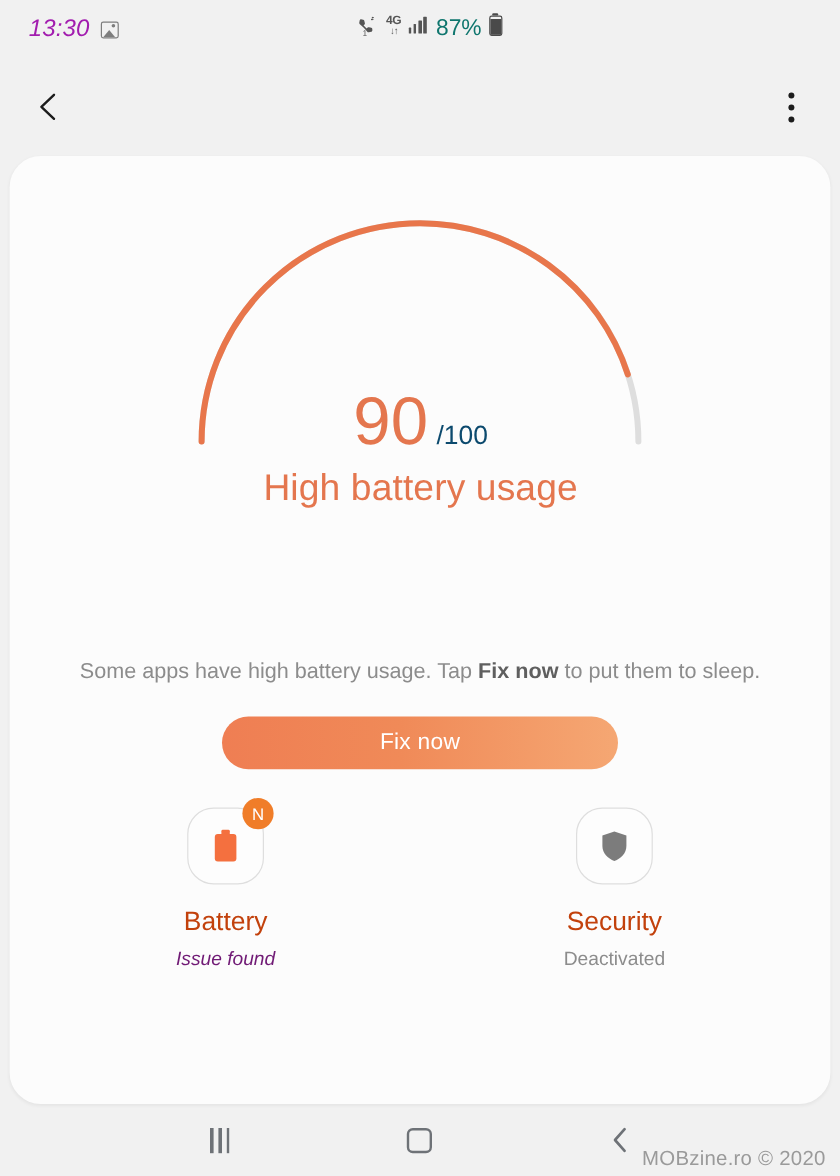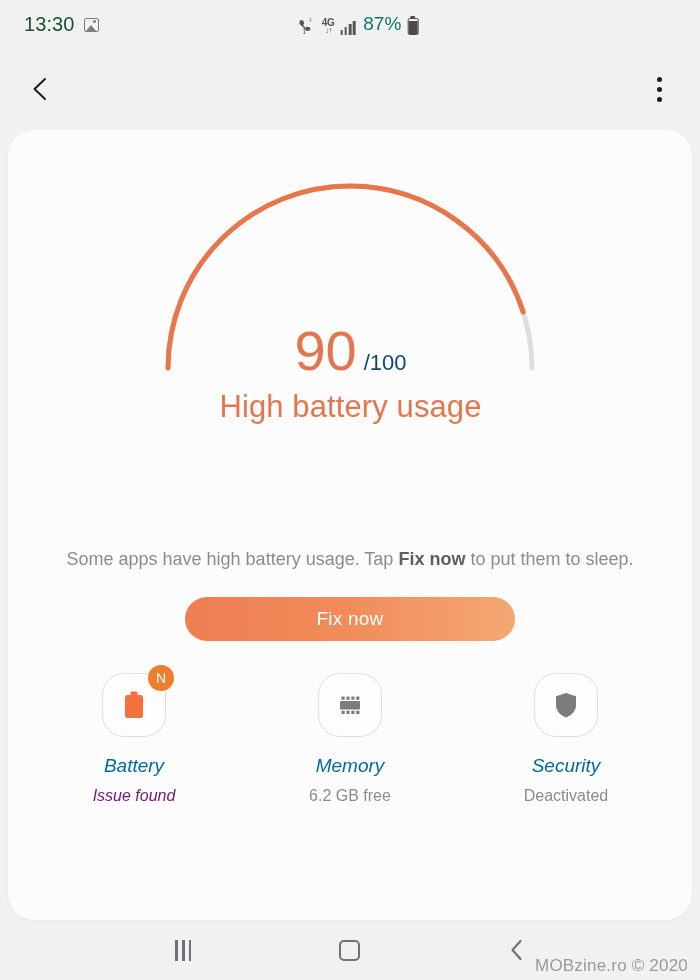--- a/index.html
+++ b/index.html
@@ -26,22 +26,23 @@
     padding: 0 24px;
     position: relative;
   }
   .status-left {
     display: flex;
     align-items: center;
     gap: 9px;
   }
   .status-clock {
     font-size: 20px;
-    color: #14532d;
+    color: #a21caf;
     letter-spacing: 0.1px;
+    font-style: italic;
   }
   .img-badge {
     width: 15px; height: 14px;
     border: 1.6px solid #7d7d7d;
     border-radius: 2px;
     position: relative;
     overflow: hidden;
     margin-top: 1px;
   }
   .img-badge::after {
@@ -60,21 +61,21 @@
     width: 3px; height: 3px;
     background: #7d7d7d;
     border-radius: 50%;
   }
 
   .status-right {
     position: absolute;
     left: 50%;
     transform: translateX(-50%);
     display: flex;
-    align-items: flex-end;
+    align-items: flex-start;
     gap: 6px;
     margin-left: 8px;
   }
   .icon-call {
     position: relative;
     width: 18px; height: 18px;
     color: #555;
   }
   .icon-call svg { display: block; }
   .icon-4g {
@@ -262,23 +263,22 @@
     background: #f07d29;
     color: #fff;
     font-size: 14px;
     display: flex;
     align-items: center;
     justify-content: center;
     line-height: 1;
   }
   .tile-label {
     margin-top: 18px;
-    font-size: 19px;
-    color: #0369a1;
-    font-style: italic;
+    font-size: 22px;
+    color: #c2410c;
   }
   .tile-status {
     margin-top: 9px;
     font-size: 16px;
     color: #8c8c8c;
     text-align: center;
     line-height: 1.3;
     max-width: 100px;
   }
   .tile-status.warn { color: #701a75; font-style: italic; }
@@ -401,39 +401,20 @@
           <rect x="4" y="6" width="18" height="23" rx="2.5" fill="#f4703f"></rect>
           <rect x="9.5" y="2.5" width="7" height="4" rx="1.2" fill="#f4703f"></rect>
         </svg>
         <span class="badge-n">N</span>
       </div>
       <div class="tile-label">Battery</div>
       <div class="tile-status warn">Issue found</div>
     </div>
 
 
-    <div class="tile">
-      <div class="tile-icon-box">
-        <svg width="30" height="30" viewBox="0 0 30 30">
-          <rect x="5" y="11" width="20" height="8.5" rx="0.8" fill="#7c7c7c"></rect>
-          <g fill="#7c7c7c">
-            <rect x="6.5" y="6.5" width="3.2" height="3.2" rx="0.5"></rect>
-            <rect x="11.4" y="6.5" width="3.2" height="3.2" rx="0.5"></rect>
-            <rect x="16.3" y="6.5" width="3.2" height="3.2" rx="0.5"></rect>
-            <rect x="21.2" y="6.5" width="3.2" height="3.2" rx="0.5"></rect>
-            <rect x="6.5" y="20.8" width="3.2" height="3.2" rx="0.5"></rect>
-            <rect x="11.4" y="20.8" width="3.2" height="3.2" rx="0.5"></rect>
-            <rect x="16.3" y="20.8" width="3.2" height="3.2" rx="0.5"></rect>
-            <rect x="21.2" y="20.8" width="3.2" height="3.2" rx="0.5"></rect>
-          </g>
-        </svg>
-      </div>
-      <div class="tile-label">Memory</div>
-      <div class="tile-status">6.2 GB free</div>
-    </div>
 
     <div class="tile">
       <div class="tile-icon-box">
         <svg width="26" height="30" viewBox="0 0 26 30">
           <path d="M13 3 L23 6.2 V15 C23 21 18.6 25.4 13 27.5 C7.4 25.4 3 21 3 15 V6.2 Z" fill="#7c7c7c"></path>
         </svg>
       </div>
       <div class="tile-label">Security</div>
       <div class="tile-status">Deactivated</div>
     </div>

